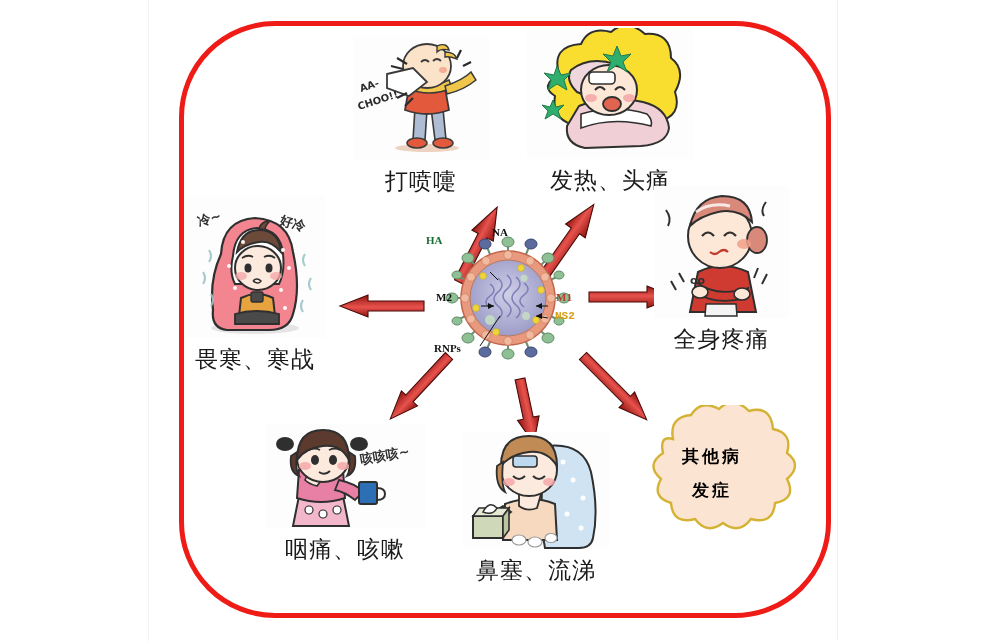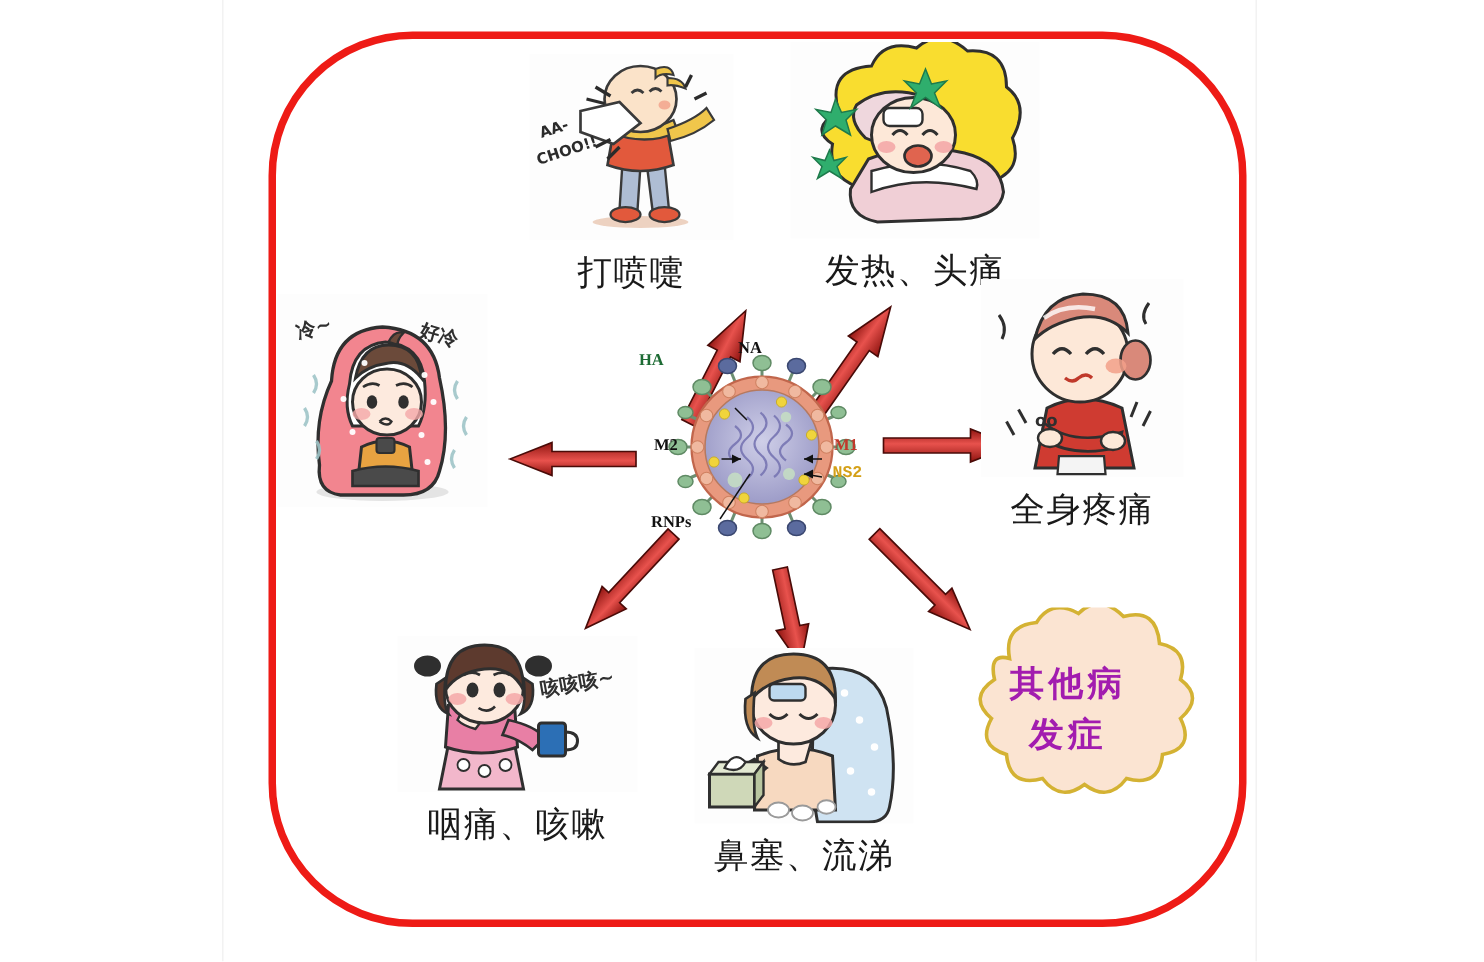--- a/index.html
+++ b/index.html
@@ -73,22 +73,22 @@
     left: 478px;
     top: 405px;
     width: 170px;
     height: 152px;
   }
   #cloud-text {
     position: absolute;
     left: 0; top: 34px;
     width: 100%;
     text-align: center;
-    color: #a21caf;
-    font-size: 23px;
+    color: #000000;
+    font-size: 17px;
     line-height: 34px;
     font-weight: bold;
     letter-spacing: 3px;
     font-family: "DejaVu Sans", "Liberation Sans", sans-serif;
   }
 
   
   #virus-node {
     position: absolute;
     left: 279px;
@@ -454,20 +454,21 @@
           <path d="M18 76 q4 6 0 12"></path>
           <path d="M26 98 q4 6 0 12"></path>
           <path d="M120 58 q-4 6 0 12"></path>
           <path d="M126 82 q-4 6 0 12"></path>
           <path d="M118 104 q-4 6 0 12"></path>
         </g>
         <text x="14" y="30" font-size="13" font-weight="bold" fill="#2f2f2f" font-family="DejaVu Sans, sans-serif" transform="rotate(-16 14 30)">冷~</text>
         <text x="94" y="28" font-size="13" font-weight="bold" fill="#2f2f2f" font-family="DejaVu Sans, sans-serif" transform="rotate(16 94 28)">好冷</text>
       </svg>
     </div>
+    <div class="caption">畏寒、寒战</div>
   </div>
 
   <div class="node" style="left:116px; top:424px; width:160px;">
     <div class="pic" style="width:160px; height:104px;">
       <svg width="160" height="104" viewBox="0 0 160 104">
         <rect width="160" height="104" fill="#fdfdfd"></rect>
 
         <path d="M34 72 q22 -6 44 0 l6 30 l-56 0z" fill="#f2b7cb" stroke="#2f2f2f" stroke-width="2"></path>
         <g fill="#ffffff" stroke="#2f2f2f" stroke-width="1.2">
           <circle cx="44" cy="86" r="4"></circle>

